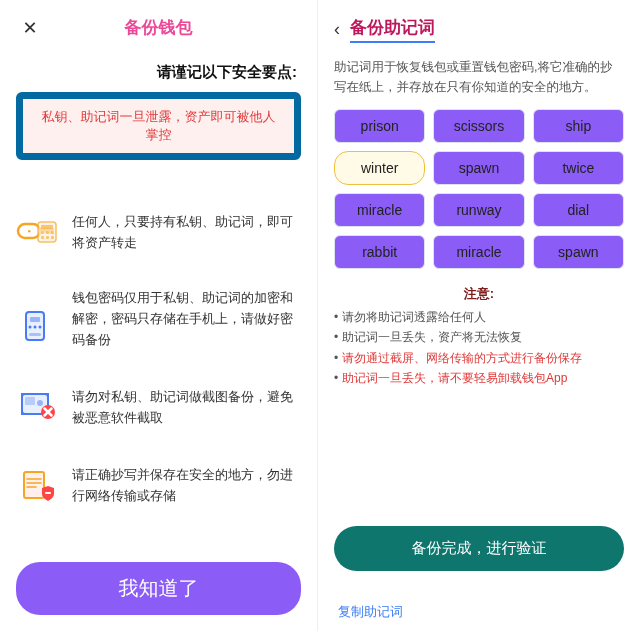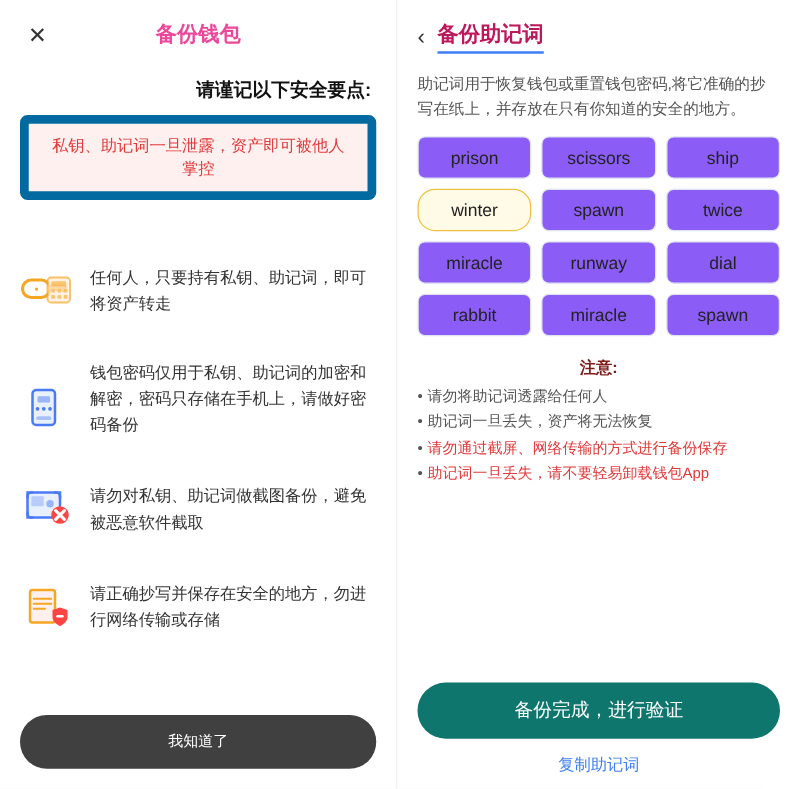--- a/index.html
+++ b/index.html
@@ -91,26 +91,26 @@
       font-size: 13px;
       color: #333;
       line-height: 1.6;
       flex: 1;
     }
     .left-bottom {
       padding: 16px;
     }
     .btn-primary {
       width: 100%;
-      background: #404040;
+      background: #8b5cf6;
       color: #fff;
       border: none;
       border-radius: 24px;
       padding: 13px;
-      font-size: 12px;
+      font-size: 20px;
       cursor: pointer;
       font-family: inherit;
     }
 
     
     .right-panel {
       width: 322px;
       height: 631px;
       background: #fff;
       display: flex;
@@ -200,25 +200,25 @@
       border: none;
       border-radius: 24px;
       padding: 13px;
       font-size: 15px;
       cursor: pointer;
       font-family: inherit;
       margin-bottom: 8px;
     }
     .btn-copy {
       display: block;
-      text-align: center;
       font-size: 13px;
       color: #3d7ef6;
       cursor: pointer;
       padding: 4px;
+      margin-top: 20px;
     }
   </style>
 </head>
 <body>
 
 <div class="left-panel">
   <div class="left-header">
     <div class="close-btn">✕</div>
     <span class="title">备份钱包</span>
   </div>

